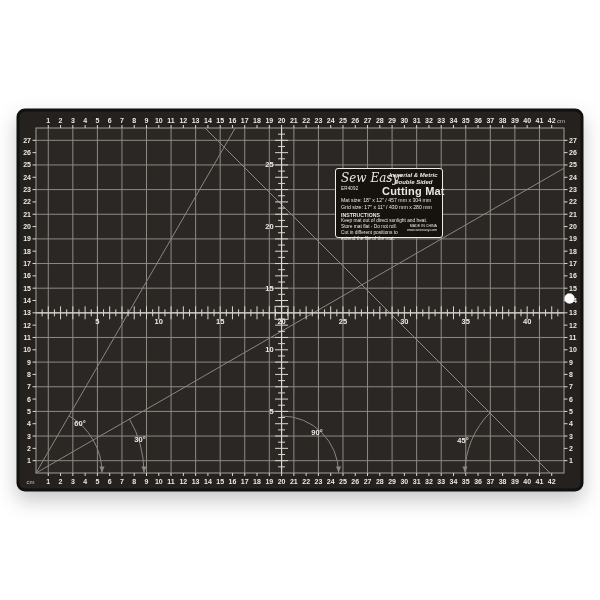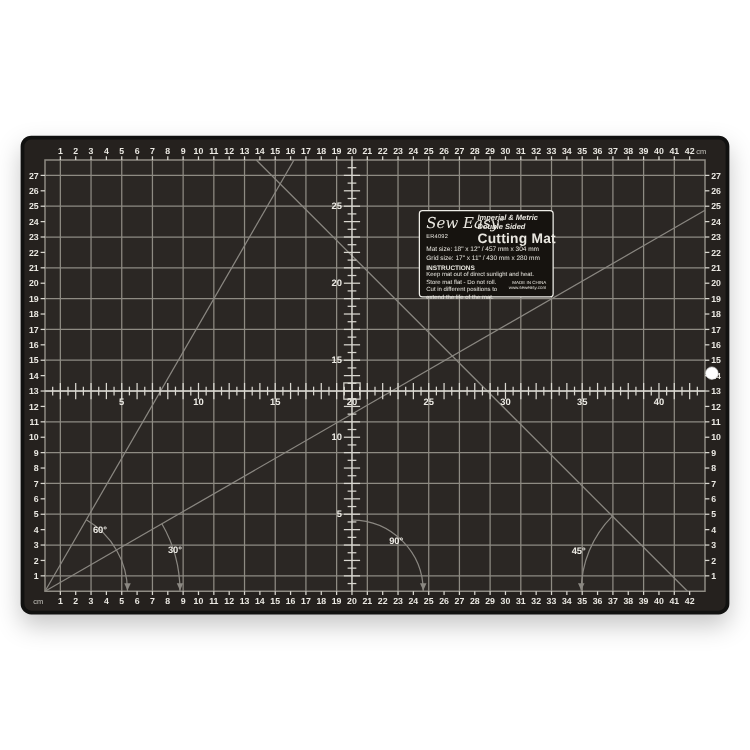--- a/index.html
+++ b/index.html
@@ -9,21 +9,21 @@
   .label{
     position:absolute;left:335px;top:168px;width:108px;height:70px;box-sizing:border-box;
     background:#16130f;border:1px solid #eeede7;border-radius:3px;
     padding:3px 5px 3px 5px;color:#e9e7e0;line-height:1.2;
   }
   .label-top{display:flex;justify-content:space-between;align-items:flex-start;}
   .logo-wrap{width:40px;}
   .logo{font-family:"DejaVu Serif",serif;font-style:italic;font-size:12px;line-height:1;white-space:nowrap;}
   .logo sup{font-size:4px;font-style:normal;vertical-align:super;}
   .sku{font-size:4.5px;margin-top:2px;letter-spacing:0.2px;}
-  .label-right{flex:1;text-align:left;padding-left:1px;}
+  .label-right{flex:1;text-align:center;padding-left:1px;}
   .tagline{font-size:6px;font-weight:bold;font-style:italic;line-height:1.15;}
   .product{font-size:11px;font-weight:bold;line-height:1.05;letter-spacing:0.2px;white-space:nowrap;}
   .size-line{font-size:5.2px;line-height:1.3;white-space:nowrap;}
   .instr-head{font-size:5.2px;font-weight:bold;margin-top:1px;}
   .instr{font-size:4.8px;line-height:1.25;white-space:nowrap;}
   .made-in{position:absolute;right:5px;bottom:9px;font-size:3.6px;}
   .website{position:absolute;right:5px;bottom:4.5px;font-size:3.6px;}
 </style>
 </head>
 <body>

